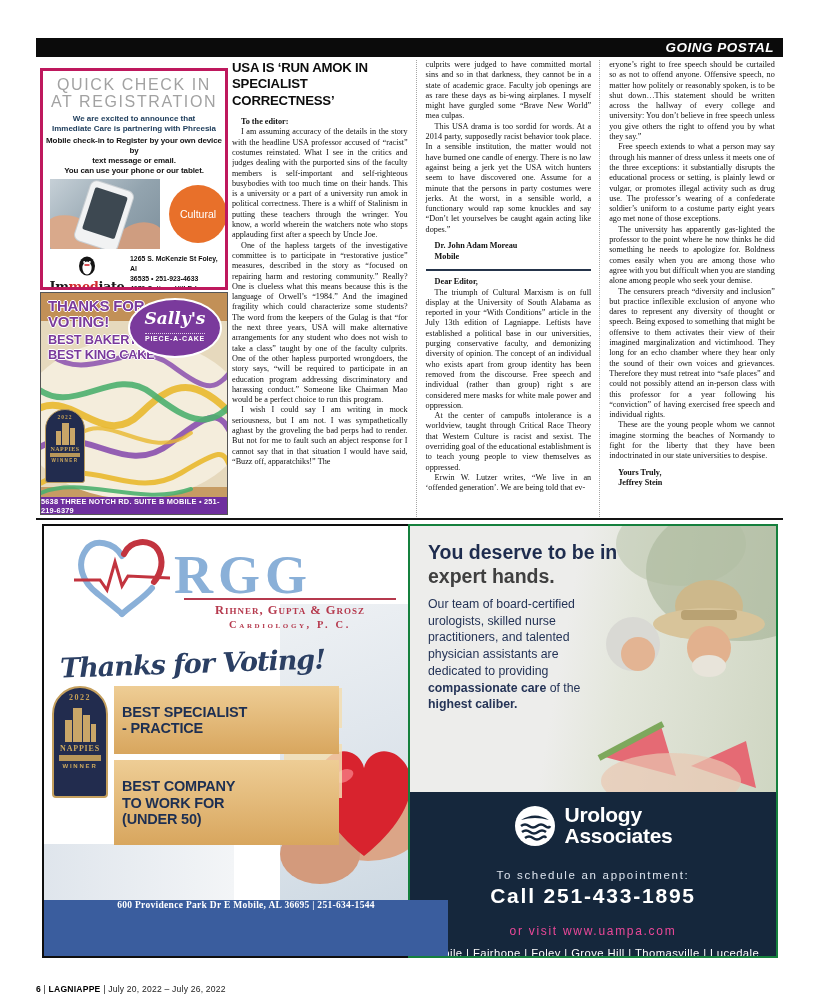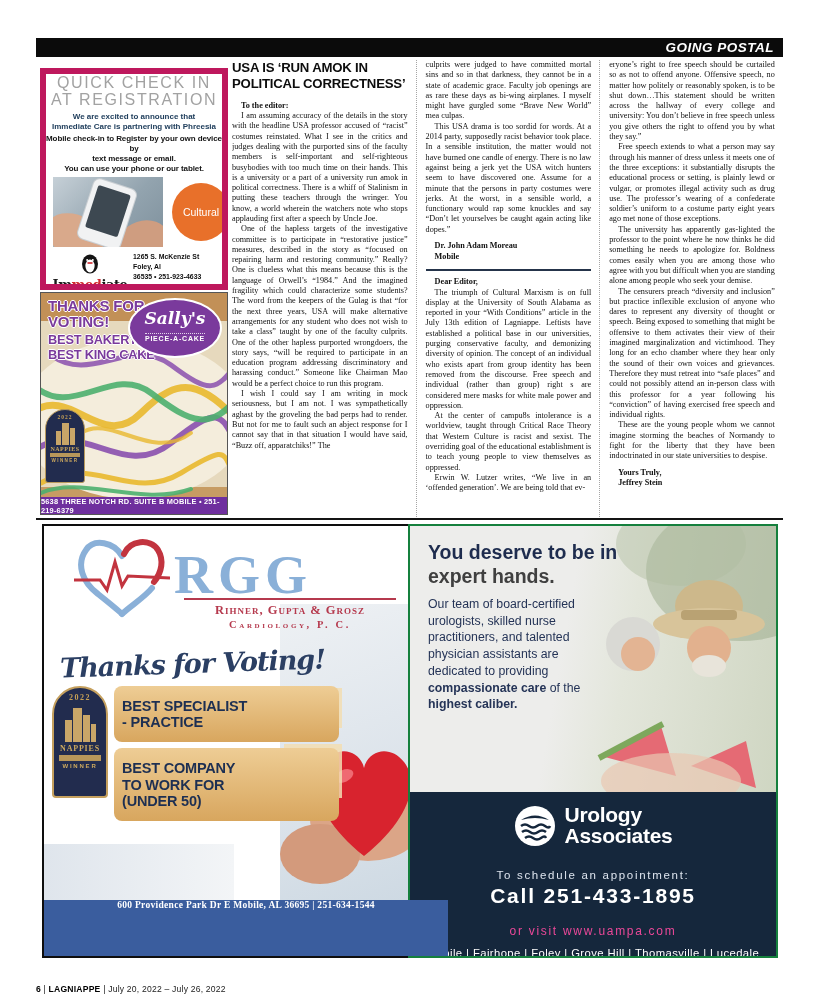--- a/index.html
+++ b/index.html
@@ -3,21 +3,21 @@
 <meta charset="utf-8">
 <style>
   html,body{margin:0;padding:0;background:#ffffff;}
   .page{position:relative;width:819px;height:1008px;background:#fff;font-family:"Liberation Sans",sans-serif;overflow:hidden;}
 
   
   .banner{position:absolute;left:36px;top:38px;width:747px;height:19px;background:#0b0b0b;display:flex;align-items:center;justify-content:flex-end;padding-right:9px;box-sizing:border-box;}
   .banner span{font:italic 700 13.5px "Liberation Sans",sans-serif;color:#fff;letter-spacing:.5px;}
 
   
-  .ic-ad{position:absolute;left:40px;top:68px;width:188px;height:222px;border:6px solid #be185d;box-sizing:border-box;background:#fff;text-align:center;overflow:hidden;}
+  .ic-ad{position:absolute;left:40px;top:68px;width:188px;height:222px;border:3px solid #be185d;box-sizing:border-box;background:#fff;text-align:center;padding-top:5px;overflow:hidden;}
   .ic-h{font:400 16px/1.08 "Liberation Sans",sans-serif;color:#a2a2a2;letter-spacing:1.6px;}
   .ic-navy{font:700 8px/1.3 "Liberation Sans",sans-serif;color:#22405e;margin-top:3px;}
   .ic-black{font:700 8px/1.22 "Liberation Sans",sans-serif;color:#141414;margin-top:2px;letter-spacing:-.1px;}
   .ic-photo-row{display:flex;align-items:center;margin:4px 7px 0;height:70px;}
   .ic-photo{position:relative;width:110px;height:70px;background:linear-gradient(135deg,#c6d0d7,#93a4af 55%,#7e909c);overflow:hidden;flex:none;}
   .ic-finger{position:absolute;left:-8px;bottom:-10px;width:60px;height:42px;background:#d9a98b;border-radius:50%;transform:rotate(25deg);}
   .ic-finger2{position:absolute;right:-6px;bottom:-14px;width:52px;height:40px;background:#cf9d80;border-radius:50%;transform:rotate(-18deg);}
   .ic-phone{position:absolute;left:32px;top:6px;width:44px;height:62px;background:#f1f2f3;border-radius:6px;transform:rotate(18deg);box-shadow:0 0 0 1px #c9ced2;}
   .ic-screen{position:absolute;left:5px;top:6px;right:5px;bottom:12px;background:#3d4851;border-radius:2px;}
   .ic-circle{width:58px;height:58px;border-radius:50%;background:#e8702a;color:#fff;display:flex;align-items:center;justify-content:center;font:400 10.5px "Liberation Sans",sans-serif;margin-left:9px;flex:none;}
@@ -68,21 +68,21 @@
   .rgg-dept{font:700 10.5px "Liberation Serif",serif;font-variant:small-caps;color:#b5394d;letter-spacing:2.6px;margin-top:1px;}
   .rgg-script{position:absolute;left:16px;top:122px;font:italic 700 27px "DejaVu Serif",serif;color:#2b3f63;transform:rotate(-2deg);letter-spacing:-1px;z-index:3;}
   .rgg-badge{position:absolute;left:8px;top:160px;width:56px;height:112px;background:#222c4e;border:2px solid #c5a05e;border-radius:28px 28px 4px 4px;box-sizing:border-box;color:#cda95e;text-align:center;z-index:3;overflow:hidden;}
   .rgg-badge-year{font:700 8px "Liberation Serif",serif;color:#c6a055;letter-spacing:1.5px;margin-top:5px;}
   .rgg-bld{display:flex;align-items:flex-end;justify-content:center;gap:1px;height:38px;margin-top:2px;}
   .rgg-bld i{display:block;background:#c9a668;}
   .rgg-badge-title{font:700 8px "Liberation Serif",serif;letter-spacing:.8px;margin-top:2px;}
   .rgg-badge-strip{height:6px;background:#b8975a;margin:2px 5px;}
   .rgg-badge-winner{font:700 6px "Liberation Sans",sans-serif;letter-spacing:1.8px;}
   .rgg-banners{position:absolute;left:70px;top:160px;width:225px;z-index:3;}
-  .rgg-banner{background:linear-gradient(180deg,#eecd95,#d8a65e);color:#1d2f52;font:800 14.5px/1.12 "Liberation Sans",sans-serif;letter-spacing:-.2px;padding:12px 8px;margin-bottom:6px;border-radius:8px;}
+  .rgg-banner{background:linear-gradient(180deg,#eecd95,#d8a65e);color:#1d2f52;font:800 14.5px/1.12 "Liberation Sans",sans-serif;letter-spacing:-.2px;padding:18px 8px;margin-bottom:6px;}
   .rgg-echo{position:absolute;left:240px;width:58px;background:#f2ddb2;opacity:.85;z-index:2;}
   .rgg-bar{position:absolute;left:0;right:0;bottom:0;height:56px;background:#3a5d9e;color:#fff;text-align:center;box-sizing:border-box;z-index:4;}
   .rgg-bar-1{font:700 9.5px "Liberation Serif",serif;letter-spacing:.3px;}
   .rgg-bar-2{font:700 22px/1.1 "Liberation Serif",serif;letter-spacing:.5px;}
 
   
   .uro{position:absolute;left:408px;top:524px;width:370px;height:434px;border:2px solid #15803d;box-sizing:border-box;background:#e9eae5;overflow:hidden;}
   .uro-top{position:absolute;left:0;right:0;top:0;height:270px;background:linear-gradient(100deg,#ededeb 0 42%,#e3e6db 58%,#cfd6c2);}
   .uro-photo{position:absolute;right:0;top:0;}
   .uro-h1{position:absolute;left:18px;top:15px;font:800 19.5px/1.22 "Liberation Sans",sans-serif;color:#1e2c4e;z-index:2;}
@@ -196,21 +196,21 @@
     </div>
     <div class="sa-bar">
       <span>5638 THREE NOTCH RD. SUITE B MOBILE • 251-219-6379</span>
     </div>
   </div>
 
   <div class="letters">
     <div class="lcol">
       <h2 class="headline">
         <span>USA IS ‘RUN AMOK IN</span><br>
-        <span>POLITICAL CORRECTNESS’</span>
+        <span>SPECIALIST CORRECTNESS’</span>
       </h2>
       <div>
           <p class="salut">To the editor:</p>
           <p class="para indent">I am assuming accuracy of the details in the story with the headline USA professor accused of “racist” costumes reinstated. What I see in the critics and judges dealing with the purported sins of the faculty members is self-important and self-righteous busybodies with too much time on their hands. This is a university or a part of a university run amok in political correctness. There is a whiff of Stalinism in putting these teachers through the wringer. You know, a world wherein the watchers note who stops applauding first after a speech by Uncle Joe.</p>
           <p class="para indent">One of the hapless targets of the investigative committee is to participate in “restorative justice” measures, described in the story as “focused on repairing harm and restoring community.” Really? One is clueless what this means because this is the language of Orwell’s “1984.” And the imagined fragility which could characterize some students? The word from the keepers of the Gulag is that “for the next three years, USA will make alternative arrangements for any student who does not wish to take a class” taught by one of the faculty culprits. One of the other hapless purported wrongdoers, the story says, “will be required to participate in an education program addressing discriminatory and harassing conduct.” Someone like Chairman Mao would be a perfect choice to run this program.</p>
           <p class="para indent">I wish I could say I am writing in mock seriousness, but I am not. I was sympathetically aghast by the groveling the bad perps had to render. But not for me to fault such an abject response for I cannot say that in that situation I would have said, “Buzz off, apparatchiks!” The</p>
         </div>
     </div>
     <div class="lcol">
         <div>

